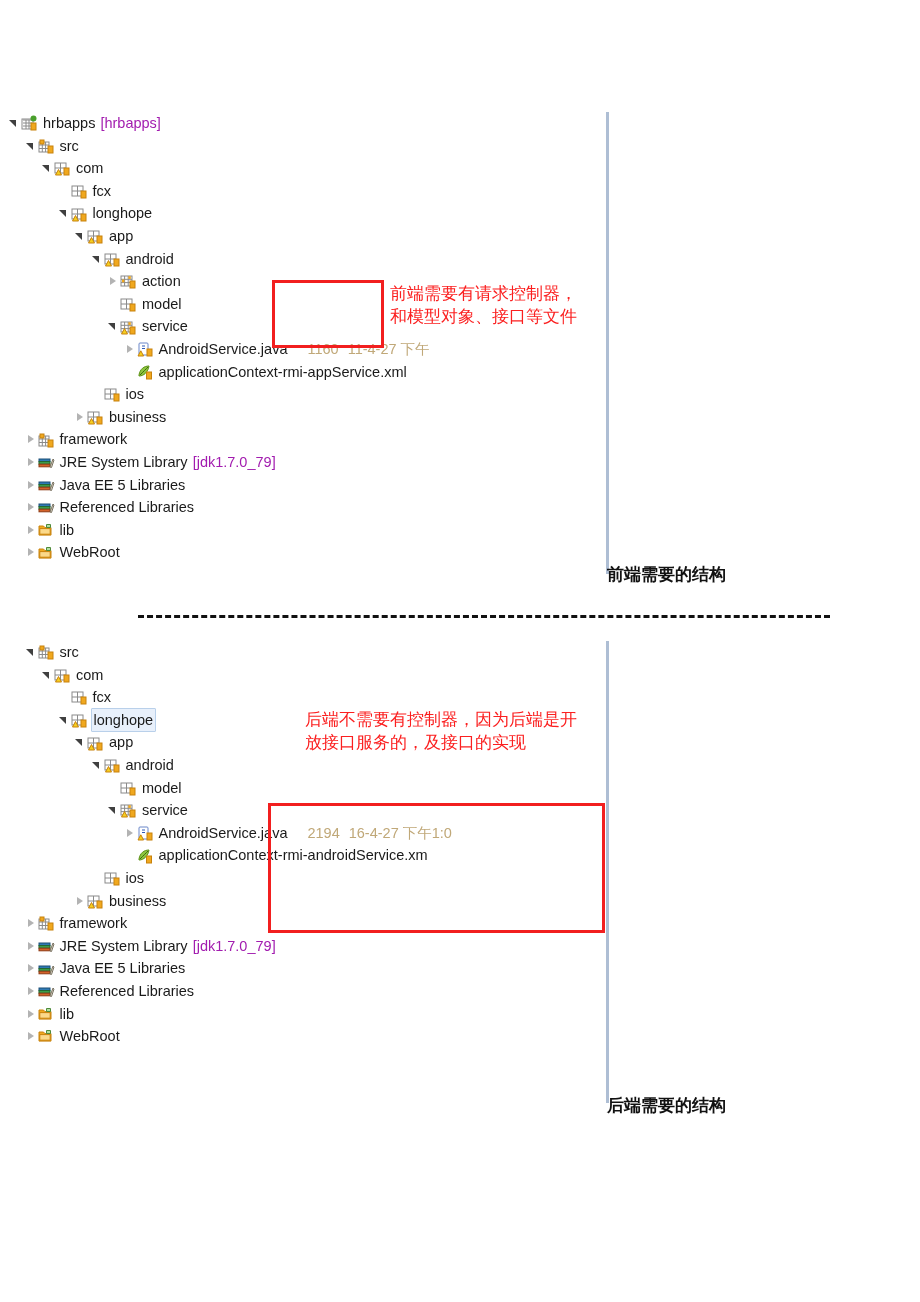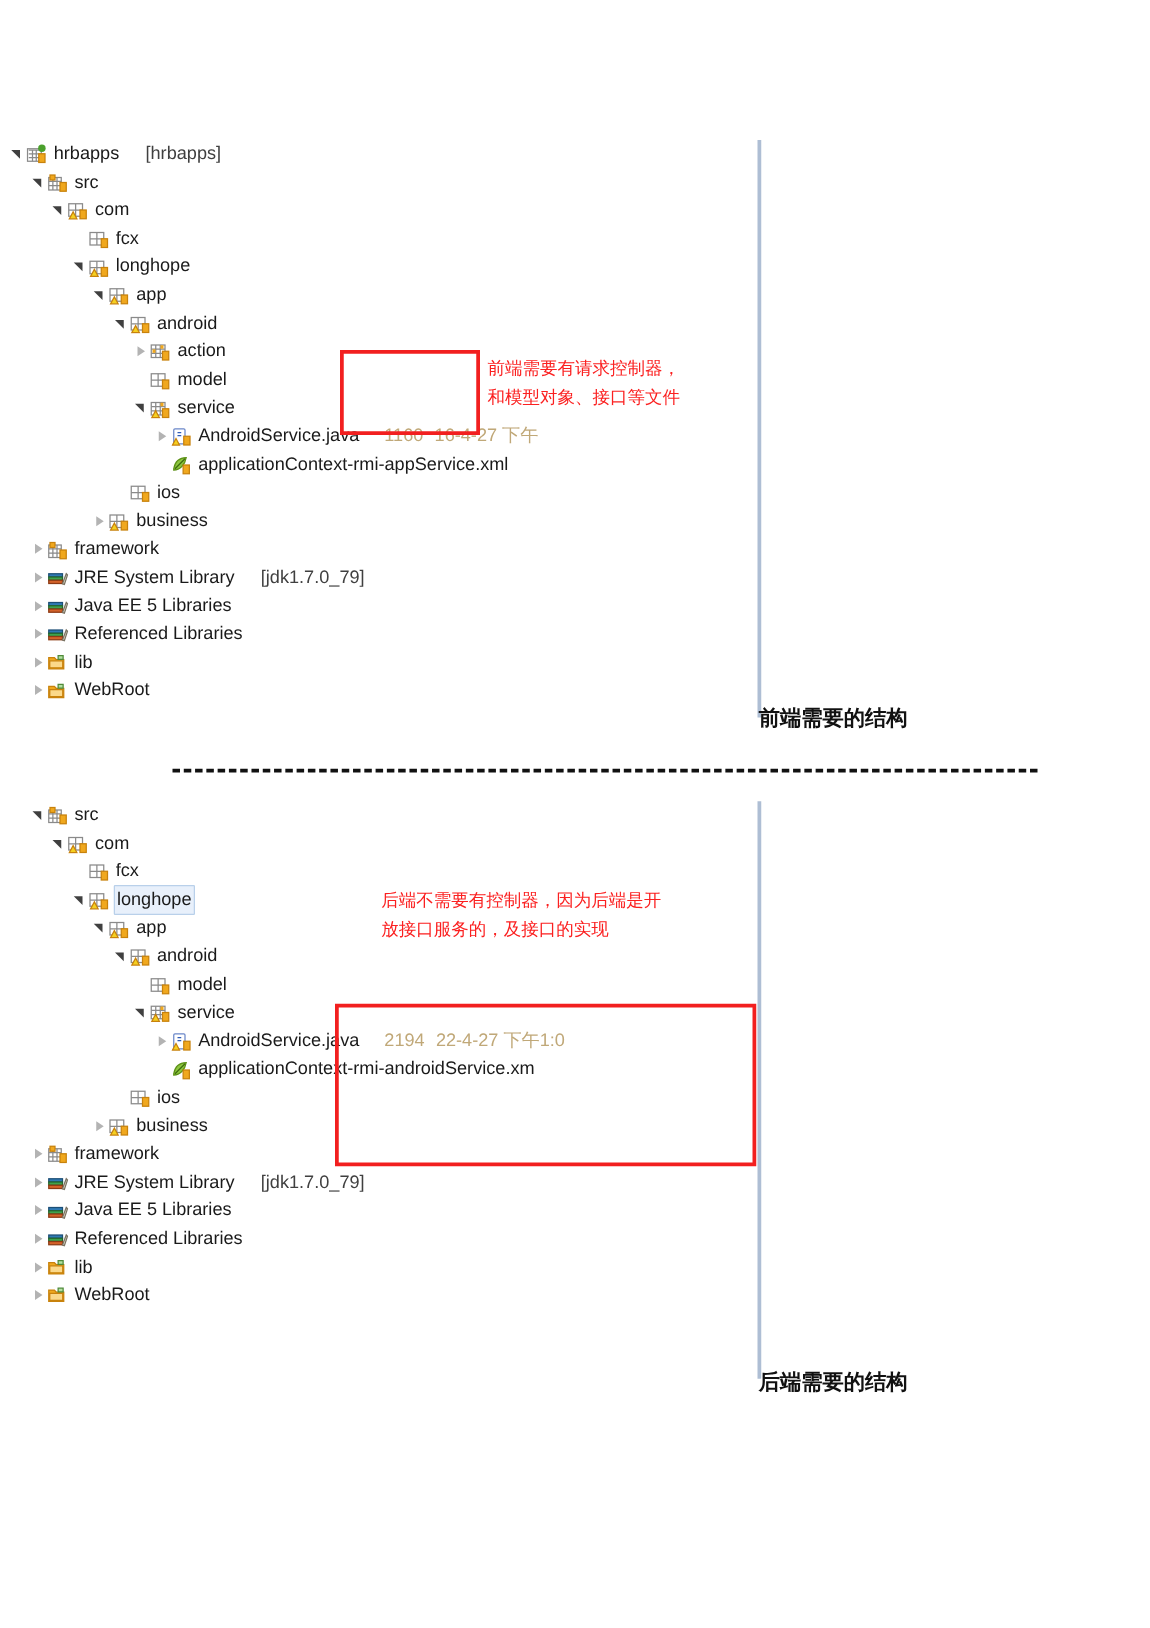--- a/index.html
+++ b/index.html
@@ -74,21 +74,21 @@
     flex: 0 0 auto;
     width: 18px;
     height: 16px;
     margin-right: 4px;
     position: relative;
     display: inline-block;
   }
   .icon svg { display: block; }
 
   .label { color: #1a1a1a; }
-  .label-dim { color: #404040; margin-left: 21px; }
+  .label-dim { color: #a21caf; margin-left: 5px; }
   .meta { color: #c0a878; margin-left: 20px; }
   .meta2 { color: #c0a878; margin-left: 9px; }
 
   .sel {
     background: #e8f0fb;
     border: 1px solid #b9d0ea;
     border-radius: 1px;
     padding: 0 2px;
     margin: 0 -2px;
   }
@@ -109,23 +109,23 @@
     box-sizing: border-box;
     pointer-events: none;
   }
   #redbox-front { left: 272px; top: 280px; width: 112px; height: 68px; }
   #redbox-back  { left: 268px; top: 803px; width: 337px; height: 130px; }
 
   
   .annot {
     position: absolute;
     color: #fb2020;
-    font-size: 14px;
+    font-size: 17px;
     line-height: 23px;
-    font-family: Liberation Sans, sans-serif;
+    font-family: Liberation Mono, monospace;
     white-space: pre;
   }
   #annot-front { left: 390px; top: 283px; }
   #annot-back  { left: 305px; top: 709px; }
 
   
   .caption {
     position: absolute;
     font-size: 17px;
     font-weight: bold;
@@ -290,21 +290,21 @@
           <span class="icon">
             <svg width="17" height="16" viewBox="0 0 17 16">
               <rect x="2" y="2" width="9" height="12" rx="1" fill="#ffffff" stroke="#6b87c9"></rect>
          <path d="M5 5h3M5 7.5h3" stroke="#2f5bb7" fill="none"></path>
          <path d="M1 15 L3.8 9.8 L6.6 15 Z" fill="#f5d020" stroke="#c8820c"></path>
          <rect x="10" y="8" width="5" height="7" fill="#f0a81e" stroke="#c8820c"></rect>
             </svg>
           </span>
           <span><span class="label">AndroidService.java</span></span>
           <span class="meta">1160</span>
-          <span class="meta2">16-4-27 下午</span>
+          <span class="meta2">11-4-27 下午</span>
         </div>
         <div class="row">
           <span class="indent" style="width: 123.5px;"></span>
           <span class="arrow none"></span>
           <span class="icon">
             <svg width="17" height="16" viewBox="0 0 17 16">
               <path d="M2 11 C3 5, 7 2, 12 2 C11 8, 7 12, 2 12 Z" fill="#8ec63f" stroke="#5c9116"></path>
          <path d="M3 11 C6 8, 9 5, 11 3" stroke="#3d6b0e" fill="none"></path>
          <rect x="9.5" y="8" width="5" height="7" fill="#f0a81e" stroke="#c8820c"></rect>
             </svg>
@@ -535,21 +535,21 @@
           <span class="icon">
             <svg width="17" height="16" viewBox="0 0 17 16">
               <rect x="2" y="2" width="9" height="12" rx="1" fill="#ffffff" stroke="#6b87c9"></rect>
          <path d="M5 5h3M5 7.5h3" stroke="#2f5bb7" fill="none"></path>
          <path d="M1 15 L3.8 9.8 L6.6 15 Z" fill="#f5d020" stroke="#c8820c"></path>
          <rect x="10" y="8" width="5" height="7" fill="#f0a81e" stroke="#c8820c"></rect>
             </svg>
           </span>
           <span><span class="label">AndroidService.java</span></span>
           <span class="meta">2194</span>
-          <span class="meta2">22-4-27 下午1:0</span>
+          <span class="meta2">16-4-27 下午1:0</span>
         </div>
         <div class="row">
           <span class="indent" style="width: 123.5px;"></span>
           <span class="arrow none"></span>
           <span class="icon">
             <svg width="17" height="16" viewBox="0 0 17 16">
               <path d="M2 11 C3 5, 7 2, 12 2 C11 8, 7 12, 2 12 Z" fill="#8ec63f" stroke="#5c9116"></path>
          <path d="M3 11 C6 8, 9 5, 11 3" stroke="#3d6b0e" fill="none"></path>
          <rect x="9.5" y="8" width="5" height="7" fill="#f0a81e" stroke="#c8820c"></rect>
             </svg>

